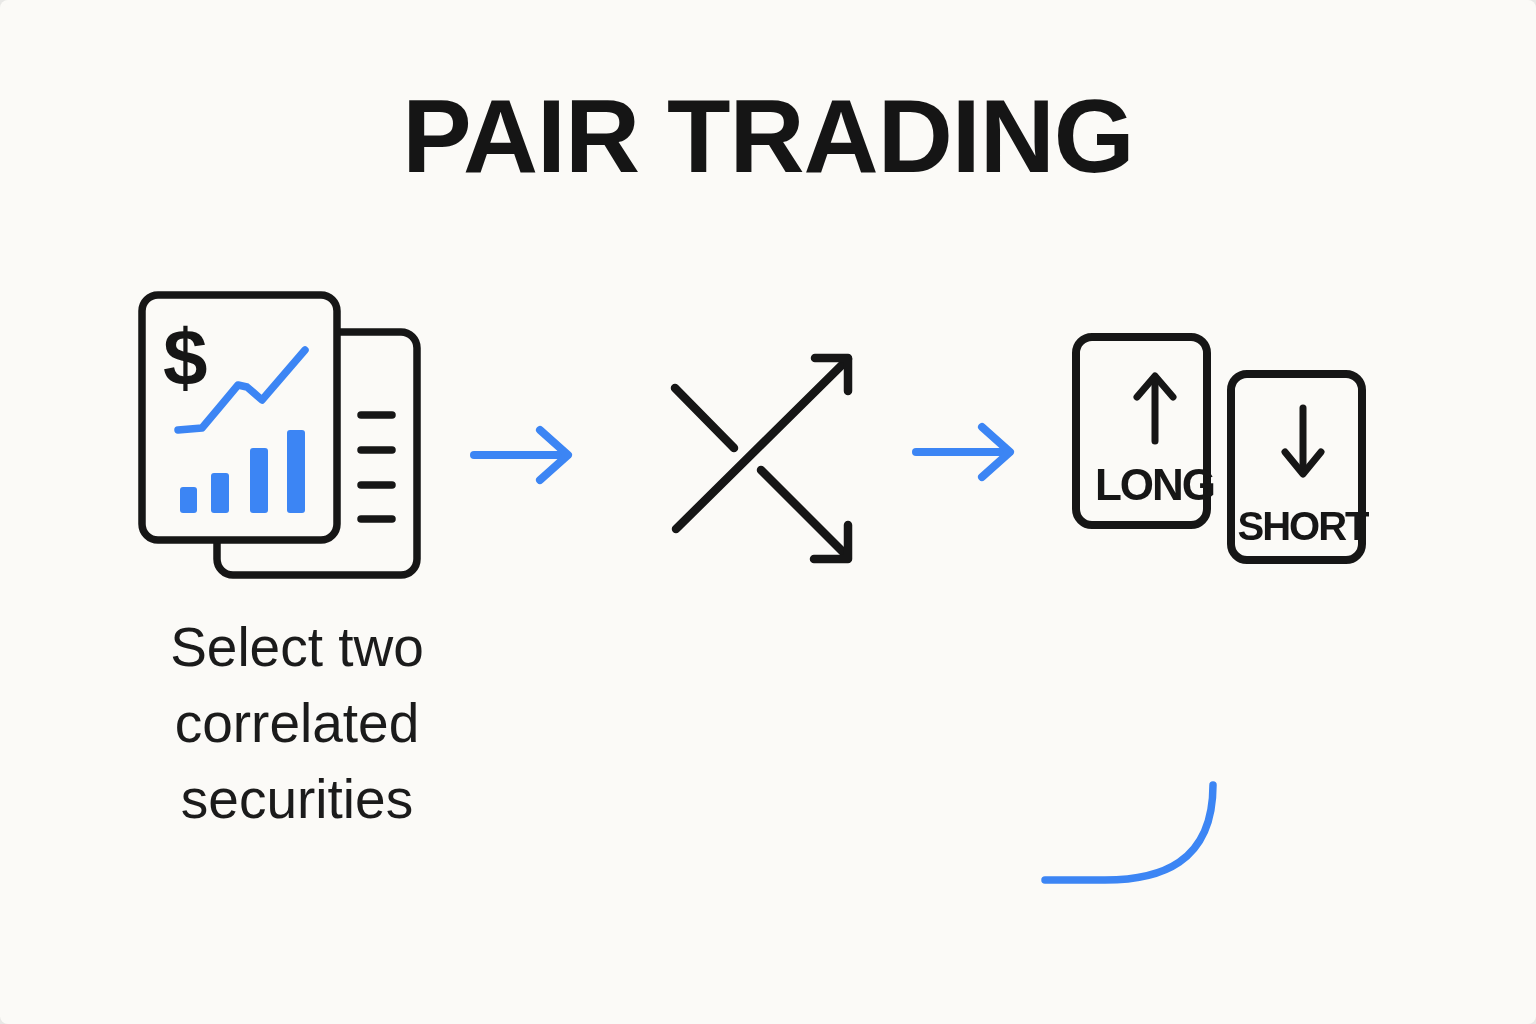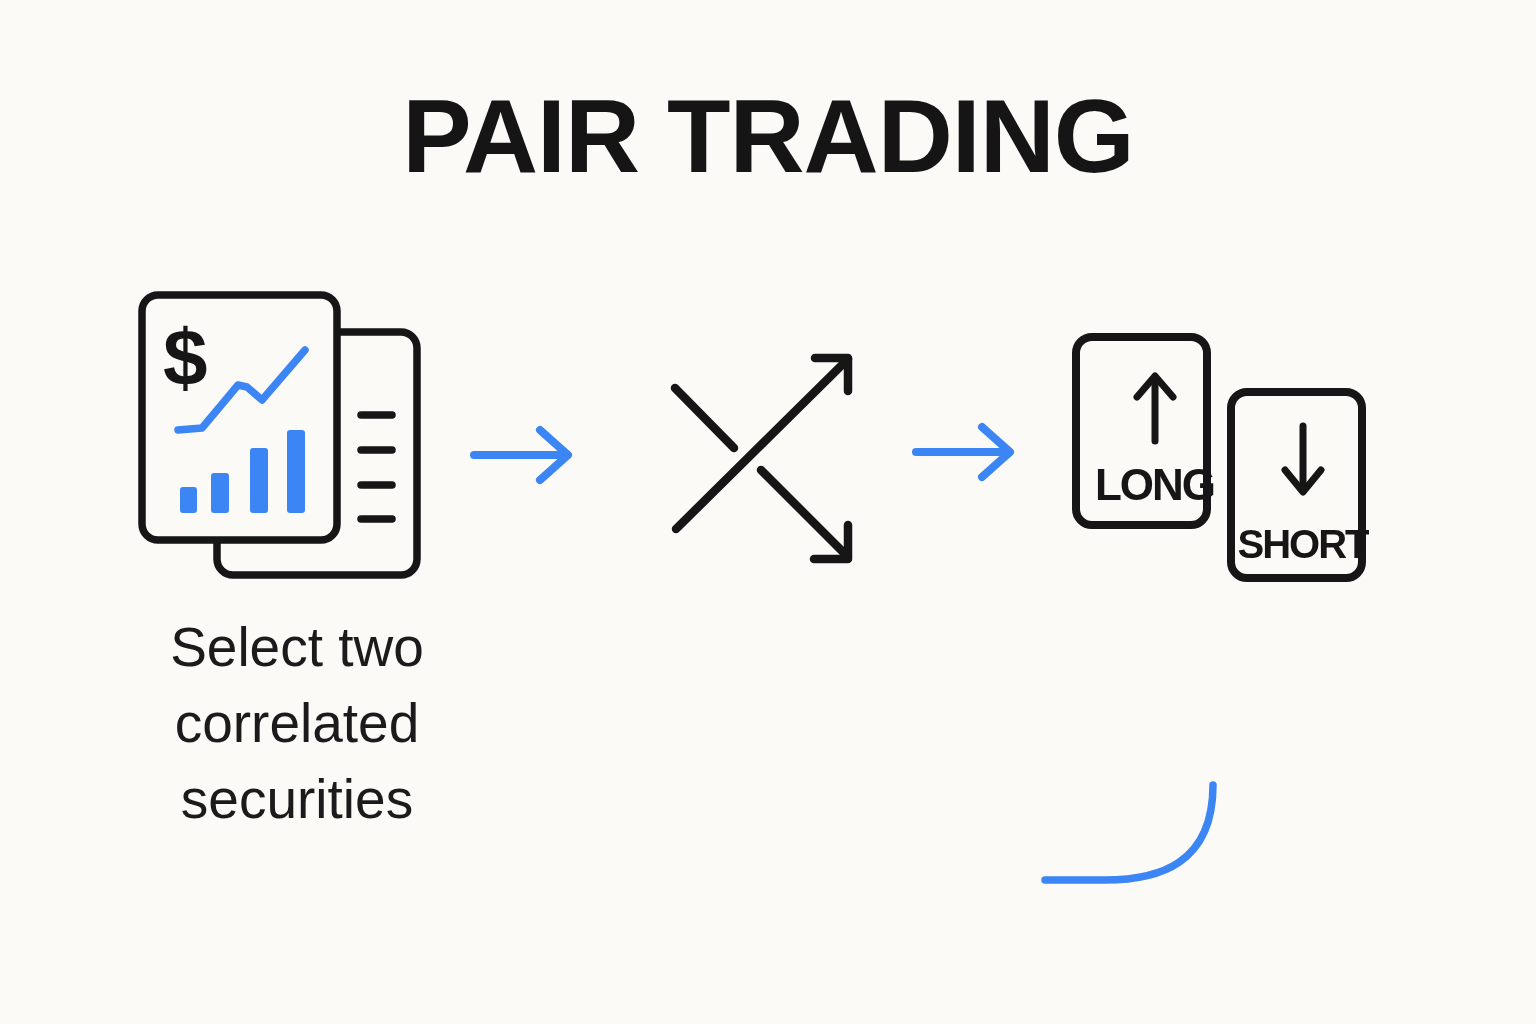--- a/index.html
+++ b/index.html
@@ -1,19 +1,19 @@
 <!DOCTYPE html>
 <html><head>
 <meta charset="utf-8">
 <style>
   html,body{margin:0;padding:0;}
   body{font-family:"Liberation Sans","DejaVu Sans",sans-serif;background:#e8e8e6;}
   .canvas{
     position:relative;width:1536px;height:1024px;overflow:hidden;
-    background:#FBFAF7;color:#161616;
+    background:#FBFAF7;color:#161616;border-radius:8px;
   }
   .page-title{
     position:absolute;left:0;right:0;top:84px;margin:0;
     text-align:center;font-size:104px;line-height:104px;font-weight:700;
     letter-spacing:-1px;color:#151515;
   }
   .abs{position:absolute;}
   
   .caption{
     position:absolute;width:400px;top:609px;
@@ -23,21 +23,21 @@
   .caption.c1{left:97px;}
   .caption.c2{left:558px;}
   .caption.c3{left:1010px;}
   
   .card{
     position:absolute;box-sizing:border-box;
     border:8px solid #161616;border-radius:20px;
     background:#FBFAF7;display:flex;flex-direction:column;align-items:center;
   }
   .card.card-long{left:1072px;top:333px;width:139px;height:196px;padding-top:30px;padding-left:26px;}
-  .card.card-short{left:1227px;top:388px;width:139px;height:194px;padding-top:26px;padding-left:12px;}
+  .card.card-short{left:1227px;top:370px;width:139px;height:194px;padding-top:26px;padding-left:12px;}
   .card .label{
     font-weight:700;letter-spacing:-2px;color:#161616;line-height:1;
   }
   .card-long .label{font-size:44px;margin-top:18px;}
   .card-short .label{font-size:40px;margin-top:26px;}
   .annotation{
     position:absolute;left:570px;top:829px;
     font-size:58px;line-height:76px;color:#1b1b1b;font-weight:500;
   }
 </style>

